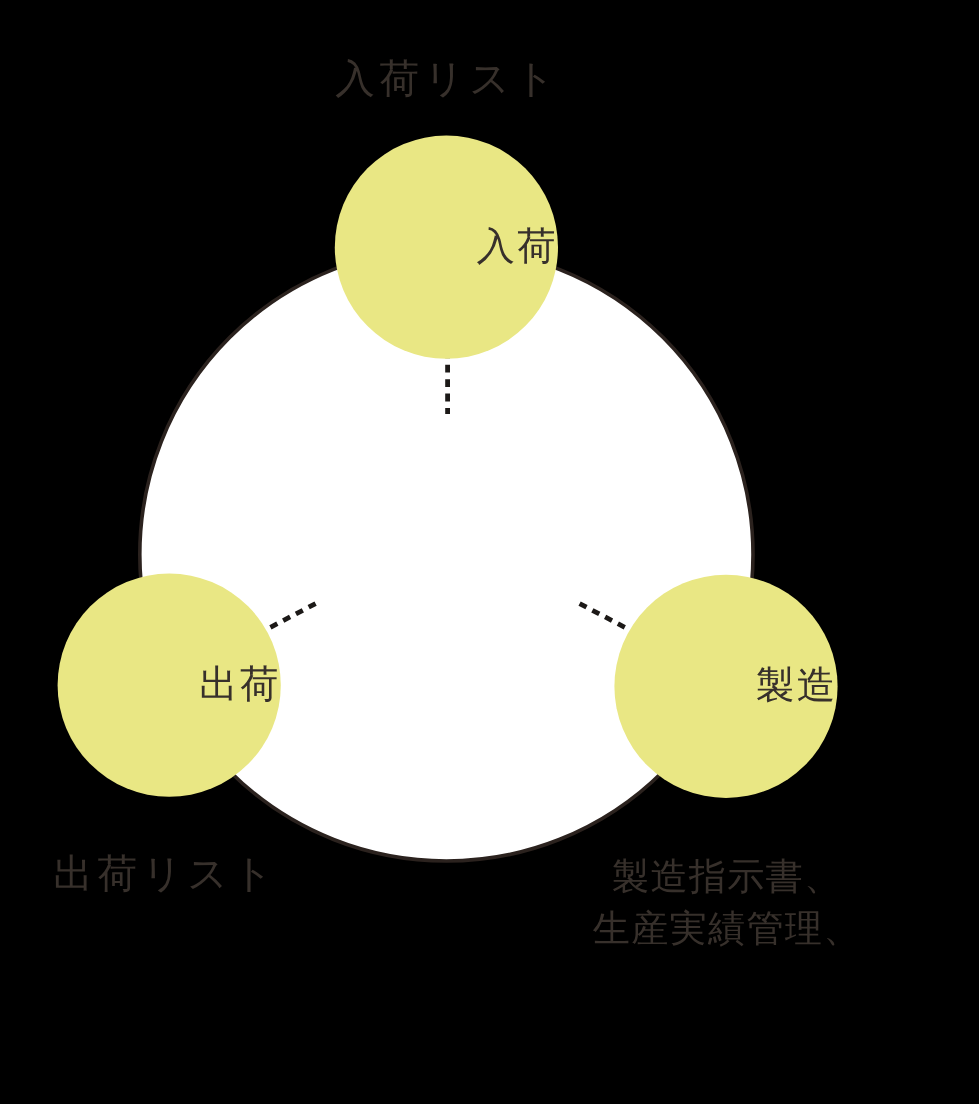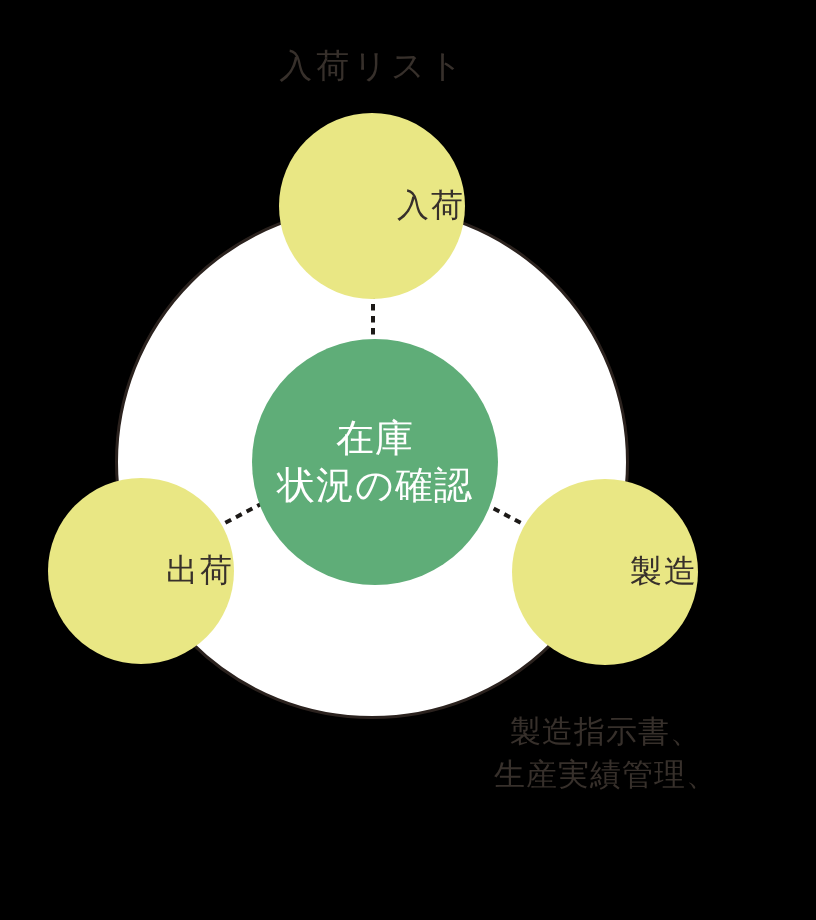--- a/index.html
+++ b/index.html
@@ -116,38 +116,35 @@
 <div class="canvas">
 
   <div class="outer-ring"></div>
 
   <svg class="connectors" width="816" height="920" viewBox="0 0 816 920">
     <line x1="373" y1="292" x2="373" y2="345"></line>
     <line x1="263" y1="503" x2="221" y2="525"></line>
     <line x1="483" y1="503" x2="525" y2="525"></line>
   </svg>
 
-  <div class="center-circle">
-    <span>在庫</span>
-    <span>状況の確認</span>
-  </div>
 
   <div class="node-circle node-receiving">
     <span>入荷</span>
   </div>
 
   <div class="node-circle node-manufacturing">
     <span>製造</span>
   </div>
 
   <div class="node-circle node-shipping">
     <span>出荷</span>
   </div>
 
   <div class="annotation annotation-receiving">入荷リスト</div>
 
+  <div class="annotation annotation-shipping">出荷リスト</div>
 
   <div class="annotation annotation-manufacturing">
     <div>製造指示書、</div>
     <div>生産実績管理、</div>
   </div>
 
 </div>
 
 </body></html>

